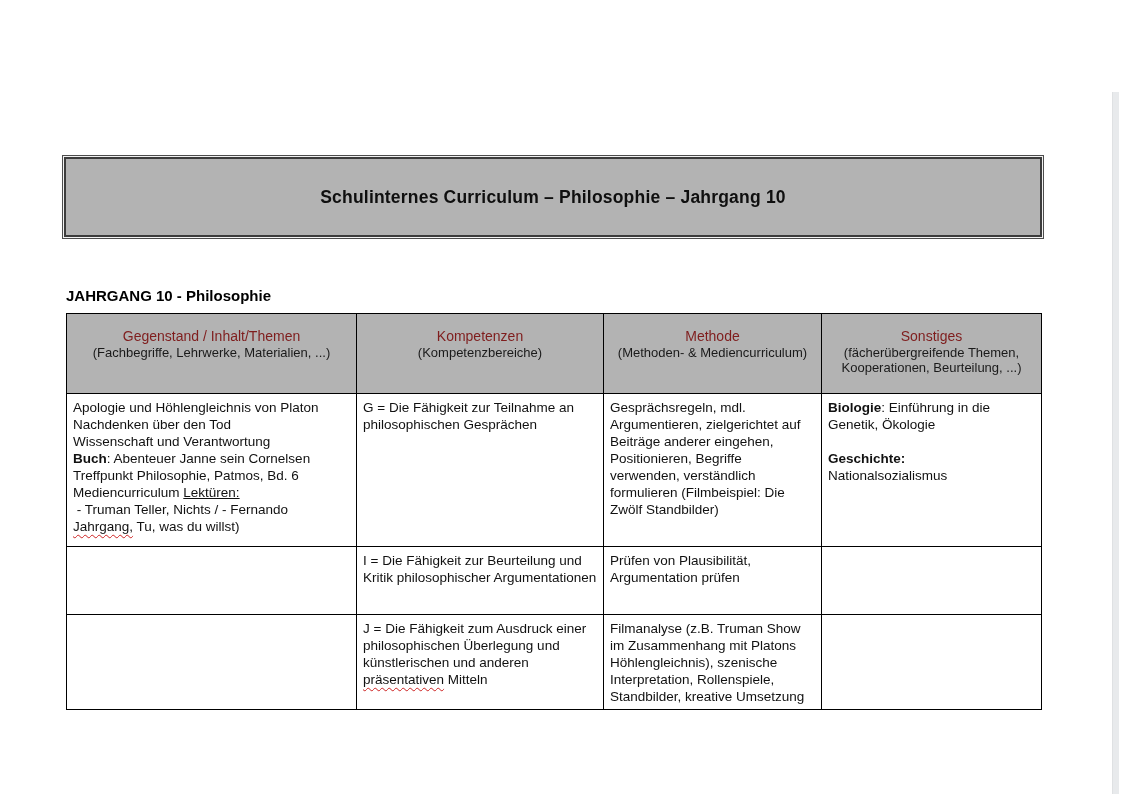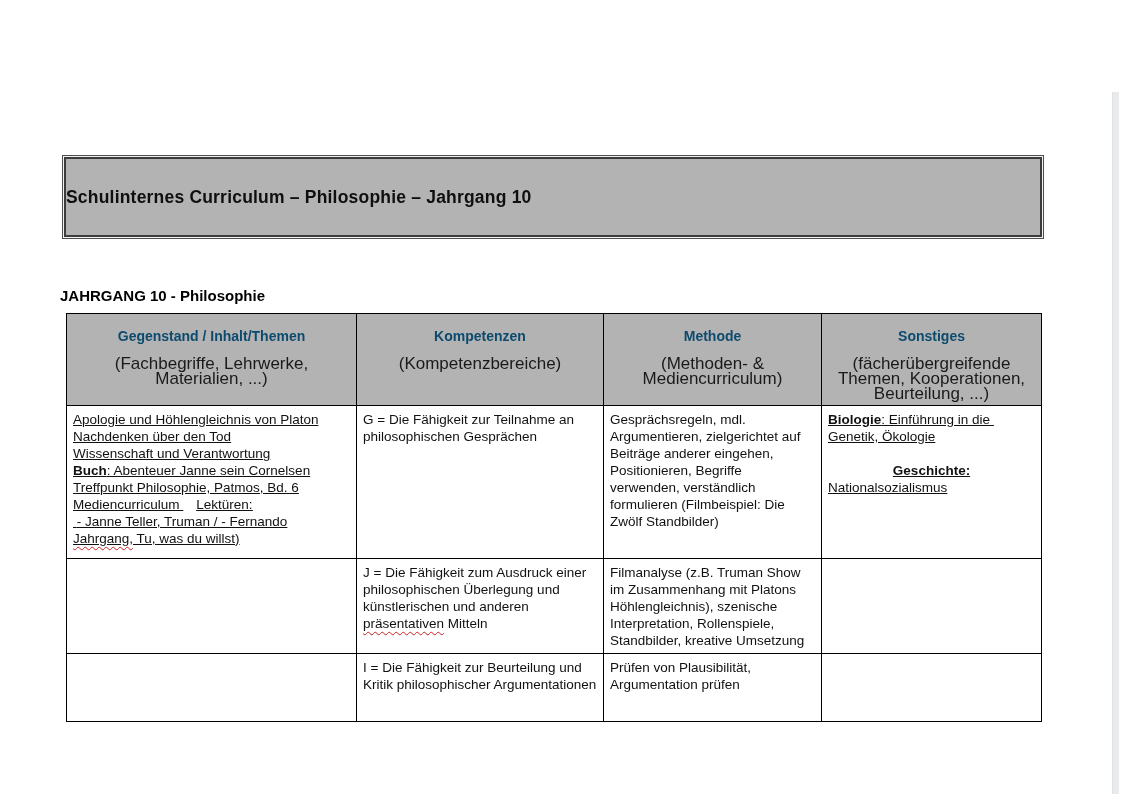--- a/index.html
+++ b/index.html
@@ -21,55 +21,55 @@
     position: absolute; left: 62px; top: 155px;
     width: 982px; height: 84px;
     border: 1px solid #4d4d4d;
     background: #f2f2f2;
     padding: 1px;
   }
   .banner-inner {
     width: 100%; height: 100%;
     border: 2px solid #3c3c3c;
     background: #b3b3b3;
-    display: flex; align-items: center; 
+    display: flex; align-items: center; justify-content: center;
   }
   .banner-inner span {
     font-weight: bold; font-size: 17.5px; letter-spacing: 0.2px; color: #0f0f0f;
   }
   .heading {
-    position: absolute; left: 60px; top: 287px;
+    position: absolute; left: 66px; top: 287px;
     font-weight: bold; font-size: 15px; color: #000;
   }
   table.curriculum {
     position: absolute; left: 66px; top: 313px;
     width: 975px;
     border-collapse: collapse; table-layout: fixed;
   }
   table.curriculum th, table.curriculum td {
     border: 1px solid #000;
     vertical-align: top;
     overflow: hidden;
   }
   table.curriculum th {
     background: #b3b3b3;
     text-align: center;
     padding: 14px 4px 4px 4px;
     font-weight: normal;
   }
-  th .ht { font-weight: bold; font-size: 14px; line-height: 17px; color: #0c4a6e; }
-  th .hs { font-size: 17px; line-height: 15px; color: #1a1a1a; margin-top: 11px; }
+  th .ht { font-weight: normal; font-size: 14px; line-height: 17px; color: #7f1d1d; }
+  th .hs { font-size: 13px; line-height: 15px; color: #1a1a1a; margin-top: 0; }
   table.curriculum td {
     padding: 5px 6px 4px 6px;
     font-size: 13.5px; line-height: 17px;
     background: #fff;
   }
-  td .ln { white-space: pre-wrap; text-decoration: underline; }
-  .b { font-weight: bold; text-align: center; }
-  .u { text-decoration: underline; margin-left: 13px; }
+  td .ln { white-space: pre-wrap; }
+  .b { font-weight: bold; }
+  .u { text-decoration: underline; }
   .wavy {
     text-decoration: underline;
     text-decoration-style: wavy;
     text-decoration-color: #cc2222;
     text-decoration-thickness: 1px;
     text-underline-offset: 3px;
   }
   td.boldcell { font-weight: bold; }
   .gapline { height: 17px; }
   .scrollbar-track {
@@ -120,45 +120,45 @@
     </tr>
 
     <tr style="height:153px">
       <td>
         <div class="ln">Apologie und Höhlengleichnis von Platon</div>
         <div class="ln">Nachdenken über den Tod</div>
         <div class="ln">Wissenschaft und Verantwortung</div>
         <div class="ln"><span class="b">Buch</span><span>: Abenteuer Janne sein Cornelsen</span></div>
         <div class="ln">Treffpunkt Philosophie, Patmos, Bd. 6</div>
         <div class="ln"><span>Mediencurriculum </span><span class="u">Lektüren:</span></div>
-        <div class="ln"> - Janne Teller, Truman / - Fernando</div>
+        <div class="ln"> - Truman Teller, Nichts / - Fernando</div>
         <div class="ln"><span class="wavy">Jahrgang,</span><span> Tu, was du willst)</span></div>
       </td>
       <td>G = Die Fähigkeit zur Teilnahme an philosophischen Gesprächen</td>
       <td>Gesprächsregeln, mdl. Argumentieren, zielgerichtet auf Beiträge anderer eingehen, Positionieren, Begriffe verwenden, verständlich formulieren (Filmbeispiel: Die Zwölf Standbilder)</td>
       <td>
         <div class="ln"><span class="b">Biologie</span><span>: Einführung in die Genetik, Ökologie</span></div>
         <div class="gapline"></div>
         <div class="ln b">Geschichte:</div>
         <div class="ln">Nationalsozialismus</div>
       </td>
     </tr>
 
 
+    <tr style="height:68px">
+      <td></td>
+      <td>I = Die Fähigkeit zur Beurteilung und Kritik philosophischer Argumentationen</td>
+      <td>Prüfen von Plausibilität, Argumentation prüfen</td>
+      <td></td>
+    </tr>
+
     <tr style="height:94px">
       <td></td>
       <td><span>J = Die Fähigkeit zum Ausdruck einer philosophischen Überlegung und künstlerischen und anderen </span><span class="wavy">präsentativen</span><span> Mitteln</span></td>
       <td>Filmanalyse (z.B. Truman Show im Zusammenhang mit Platons Höhlengleichnis), szenische Interpretation, Rollenspiele, Standbilder, kreative Umsetzung</td>
-      <td></td>
-    </tr>
-
-    <tr style="height:68px">
-      <td></td>
-      <td>I = Die Fähigkeit zur Beurteilung und Kritik philosophischer Argumentationen</td>
-      <td>Prüfen von Plausibilität, Argumentation prüfen</td>
       <td></td>
     </tr>
   </tbody>
     </table>
 
   <div class="scrollbar-track"></div>
 
 </div>
 
 </body></html>

